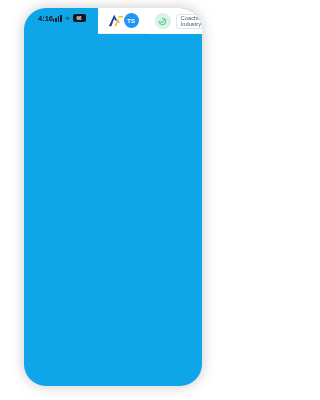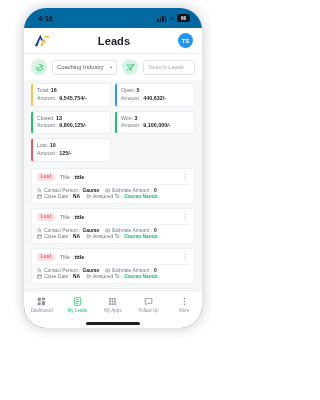--- a/index.html
+++ b/index.html
@@ -5,26 +5,26 @@
   * { box-sizing: border-box; margin: 0; padding: 0; }
   html, body {
     width: 225px; height: 400px;
     background: #ffffff;
     font-family: "Liberation Sans", sans-serif;
     overflow: hidden;
   }
   #phone {
     position: absolute;
     left: 24px; top: 8px;
-    width: 178px; height: 320px;
-    background: #0369a1;
+    width: 178px; height: 378px;
+    background: #0ea5e9;
     border-radius: 22px;
     box-shadow: 0 0 14px rgba(0,0,0,0.22);
     overflow: hidden;
-    display: flex; flex-direction: column;
+    display: flex; flex-direction: row;
   }
 
   
   .statusbar {
     height: 20px; flex: 0 0 20px;
     display: flex; align-items: center; justify-content: space-between;
     padding: 0 12px 0 14px;
     font-size: 7.5px; font-weight: bold; color: #11161c;
   }
   .sb-right { display: flex; align-items: center; gap: 3px; }
@@ -203,21 +203,20 @@
   </div>
 
   <div class="appbar">
     <span class="logo">
       <svg viewBox="0 0 20 18" width="17" height="15">
         <path d="M2 16 L8.5 2 L12 9 L9.5 9 L8.5 6.5 L5 16 Z" fill="#1f3d8f"></path>
         <path d="M8.5 16 L13 7 L15.5 12 L13.5 12 L13 10.5 L11 16 Z" fill="#f5b731"></path>
         <path d="M13.5 3.5 L19 3.5 L19 5.5 L13.5 5.5 Z" fill="#f5b731"></path>
       </svg>
     </span>
-    <span class="page-title">Leads</span>
     <span class="avatar">TS</span>
   </div>
 
   <div class="filterbar">
     <span class="round-btn">
       <svg viewBox="0 0 14 14" width="9" height="9">
         <path d="M2 7 a5 5 0 1 0 5-5" stroke="#21c26e" stroke-width="1.3" fill="none" stroke-linecap="round"></path>
         <path d="M4.5 7 L6.3 8.8 L11 3.6" stroke="#21c26e" stroke-width="1.3" fill="none" stroke-linecap="round" stroke-linejoin="round"></path>
       </svg>
     </span>

